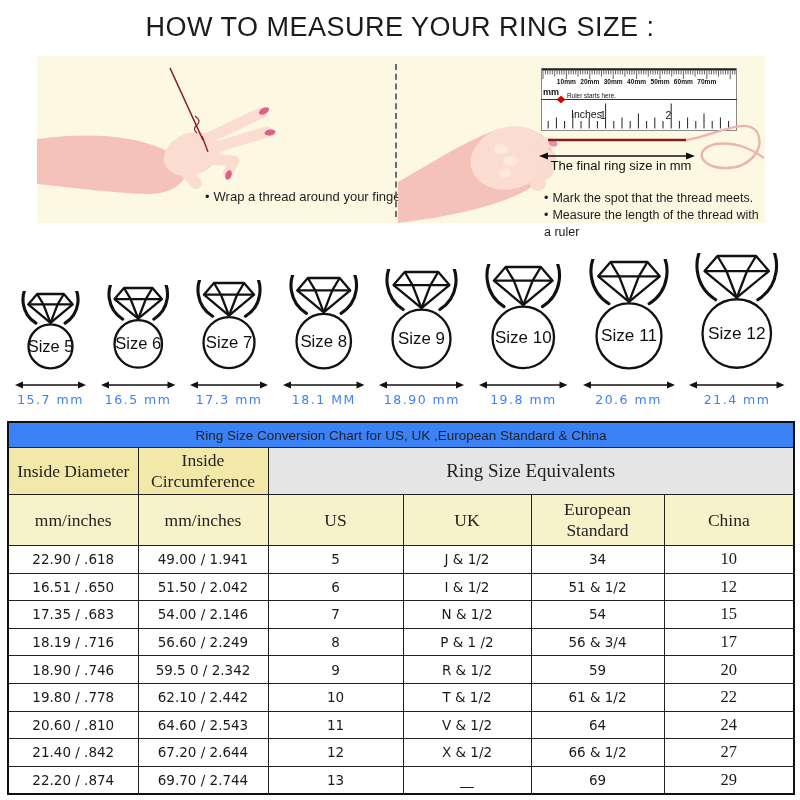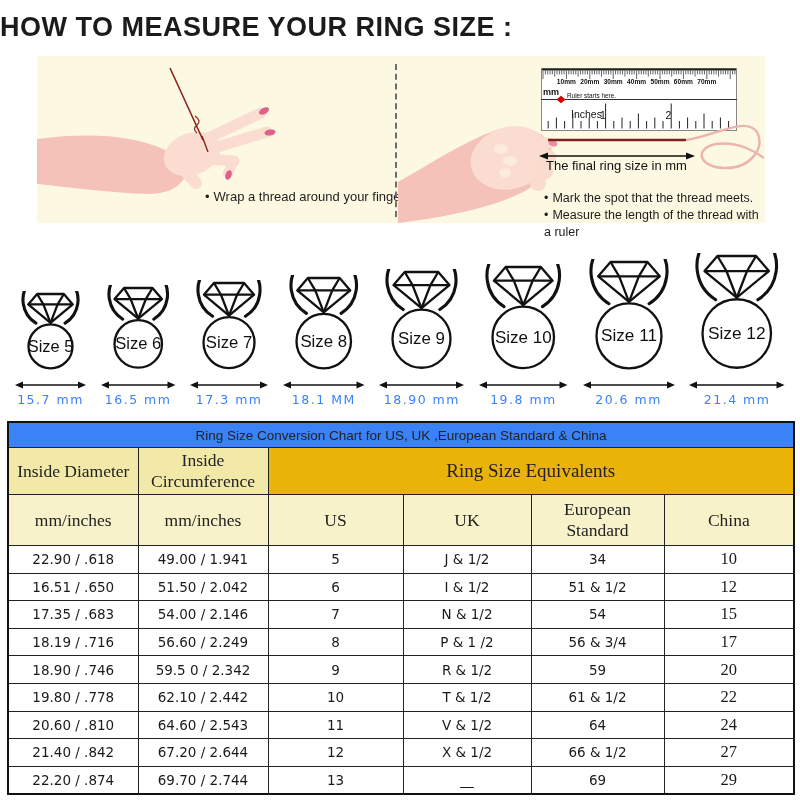--- a/index.html
+++ b/index.html
@@ -1,38 +1,38 @@
 <!DOCTYPE html>
 <html><head>
 <meta charset="utf-8">
 <style>
   html,body{margin:0;padding:0;}
   body{width:800px;height:800px;background:#ffffff;font-family:"Liberation Sans",sans-serif;color:#222;overflow:hidden;}
 
-  .title{margin-top:12px;font-size:27px;font-weight:700;letter-spacing:.5px;color:#1b1b1b;}
+  .title{margin-top:12px;text-align:center;font-size:27px;font-weight:400;letter-spacing:.5px;color:#1b1b1b;}
 
   .panels{position:relative;height:167px;margin:13px 35px 0 37px;background:#FCF8E2;}
   .divider{position:absolute;left:358px;top:8px;bottom:6px;width:0;border-left:2px dashed #6e6e6e;}
   .lp-bullet{position:absolute;left:168px;top:133px;font-size:13px;color:#1e1e1e;}
   .rp{position:absolute;left:361px;top:0;right:0;bottom:0;}
   .rp-svg,.lp-svg,.thread-svg{position:absolute;left:0;top:0;}
   .ruler-svg{position:absolute;left:143px;top:12px;}
-  .rp-arrow-label{position:absolute;left:148px;top:102px;width:150px;font-size:13px;color:#111;}
+  .rp-arrow-label{position:absolute;left:148px;top:102px;width:150px;text-align:center;font-size:13px;color:#111;}
   .rp-bullets{position:absolute;left:146px;top:134px;font-size:12.5px;line-height:17px;color:#1e1e1e;}
   .bullet-dot{margin-right:4px;}
 
   .rings{display:flex;justify-content:space-between;align-items:flex-end;padding:0 14px;margin-top:14px;height:170px;text-align:center;}
   .ring-item{display:flex;flex-direction:column;align-items:center;}
   .ring-mm{font-size:12.5px;letter-spacing:1.5px;margin-top:1px;font-family:"DejaVu Sans",sans-serif;color:#3b82f6;white-space:nowrap;}
 
   table{border-collapse:collapse;margin:14px 7px 0 7px;width:786px;table-layout:fixed;border:2px solid #111;}
   td,th{border:1.5px solid #222;text-align:center;vertical-align:middle;padding:0;font-weight:400;}
   .t-title{height:24px;font-size:13.5px;background:#3b82f6;}
   .h1y{background:#F2E9A9;font-family:"Liberation Serif",serif;font-size:17.5px;height:46px;}
-  .h1e{background:#eab308;font-family:"Liberation Serif",serif;font-size:19px;}
+  .h1e{background:#e5e5e5;font-family:"Liberation Serif",serif;font-size:19px;}
   .h2{background:#F8F2CA;font-family:"Liberation Serif",serif;font-size:17.5px;height:50px;}
   tbody.rows td{height:26.6px;font-size:13.5px;font-family:"DejaVu Sans",sans-serif;color:#1a1a1a;}
   tbody.rows td.china{font-family:"Liberation Serif",serif;font-size:16.5px;}
 </style>
 </head>
 <body>
 
 <div class="title">HOW TO MEASURE YOUR RING SIZE :</div>
 
 <div class="panels">

